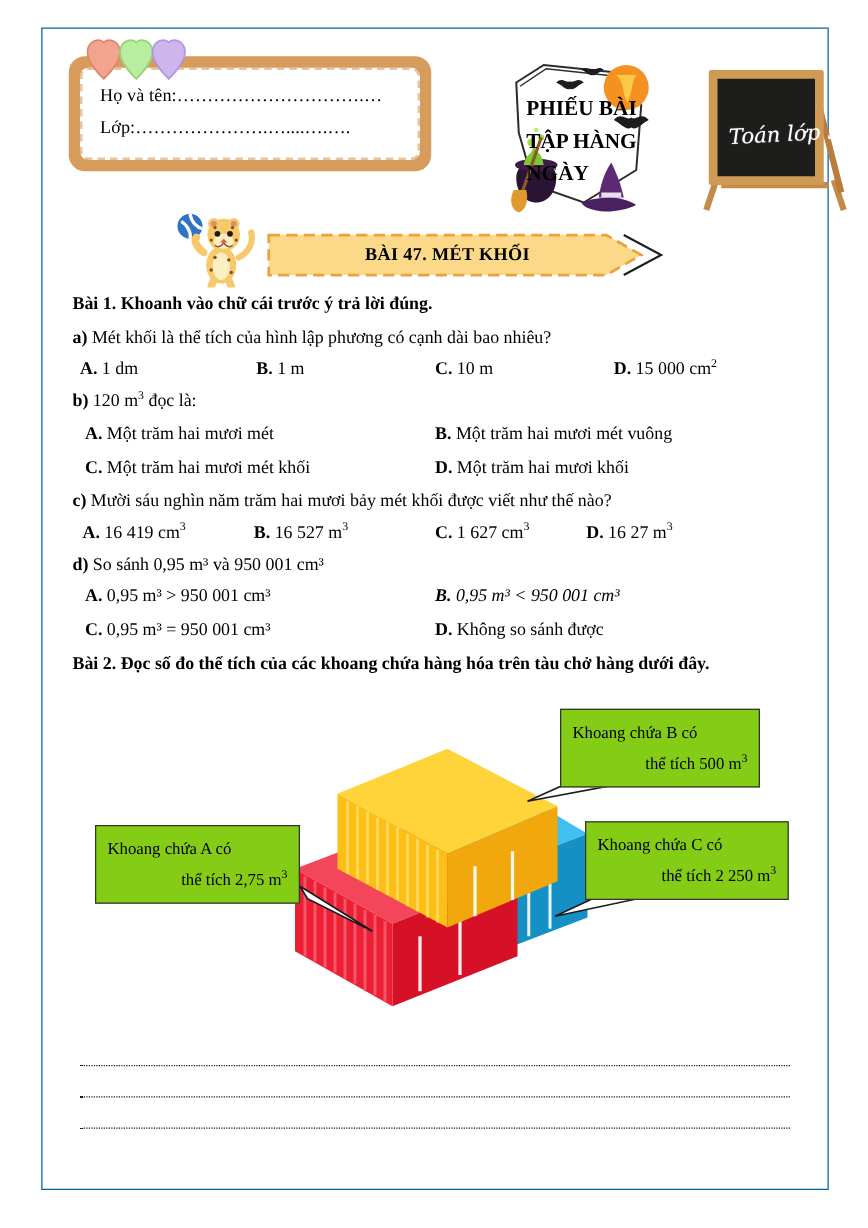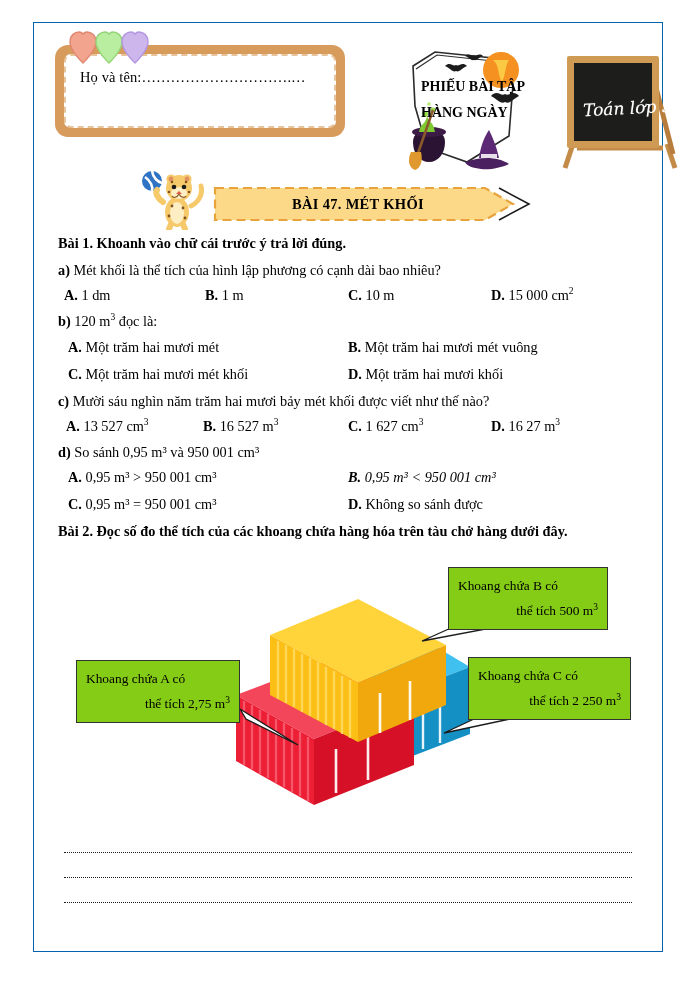--- a/index.html
+++ b/index.html
@@ -35,21 +35,21 @@
     border-radius: 7px;
     padding: 9px 14px 0 14px;
   }
   .namebox-line { font-size: 14.5px; line-height: 25px; white-space: nowrap; letter-spacing: .1px; }
   .hearts { position: absolute; left: 36px; top: 8px; width: 90px; height: 34px; }
 
   
   .phieu { position: absolute; left: 372px; top: 22px; width: 145px; height: 130px; }
   .phieu-text {
     position: absolute; left: 16px; top: 30px; width: 115px;
-    font-weight: bold; font-size: 14px; line-height: 26px;
+    font-weight: bold; font-size: 17px; line-height: 26px;
     text-align: left;
   }
   .phieu-deco { position: absolute; left: 0; top: 0; }
 
   
   .chalk { position: absolute; left: 522px; top: 26px; width: 133px; height: 122px; }
   .chalk-text {
     position: absolute; left: 28px; top: 50px;
     color: #fff; font-size: 17px;
     font-family: "DejaVu Serif", serif;
@@ -109,20 +109,21 @@
 </head>
 <body>
 
 <div class="page-border"></div>
 
 <div class="header">
 
   <div class="namebox">
     <div class="namebox-inner">
       <div class="namebox-line">Họ và tên:………………………….…</div>
+      <div class="namebox-line">Lớp:………………….…....….….</div>
     </div>
   </div>
   <svg class="hearts" viewBox="0 0 90 34">
     <path d="M14 33 C14 33 1 21 1 12 C1 5 6 2 10 2 C12.5 2 14 4 14 4 C14 4 15.5 2 18 2 C22 2 27 5 27 12 C27 21 14 33 14 33Z" fill="#f2a48e" stroke="#e08770" stroke-width="1.4"></path>
     <path d="M40 33 C40 33 27 21 27 12 C27 5 32 2 36 2 C38.5 2 40 4 40 4 C40 4 41.5 2 44 2 C48 2 53 5 53 12 C53 21 40 33 40 33Z" fill="#b9eda0" stroke="#93d478" stroke-width="1.4"></path>
     <path d="M66 33 C66 33 53 21 53 12 C53 5 58 2 62 2 C64.5 2 66 4 66 4 C66 4 67.5 2 70 2 C74 2 79 5 79 12 C79 21 66 33 66 33Z" fill="#cdb6ec" stroke="#b396e0" stroke-width="1.4"></path>
   </svg>
 
   <div class="phieu">
     <svg class="phieu-deco" width="145" height="130" viewBox="0 0 145 130">
@@ -268,31 +269,31 @@
     </span>
   </div>
 
   <div class="q-stem">
     <b>c)</b>
     <span>Mười sáu nghìn năm trăm hai mươi bảy mét khối được viết như thế nào?</span>
   </div>
   <div class="opts row4">
     <span class="opt" style="left:8px;">
       <span class="opt-l">A.</span>
-      <span>13 527 cm</span><sup>3</sup>
+      <span>16 419 cm</span><sup>3</sup>
     </span>
     <span class="opt" style="left:145px;">
       <span class="opt-l">B.</span>
       <span>16 527 m</span><sup>3</sup>
     </span>
     <span class="opt" style="left:290px;">
       <span class="opt-l">C.</span>
       <span>1 627 cm</span><sup>3</sup>
     </span>
-    <span class="opt" style="left:433px;">
+    <span class="opt" style="left:411px;">
       <span class="opt-l">D.</span>
       <span>16 27 m</span><sup>3</sup>
     </span>
   </div>
 
   <div class="q-stem">
     <b>d)</b>
     <span>So sánh 0,95 m³ và 950 001 cm³</span>
   </div>
   <div class="opts row2">

